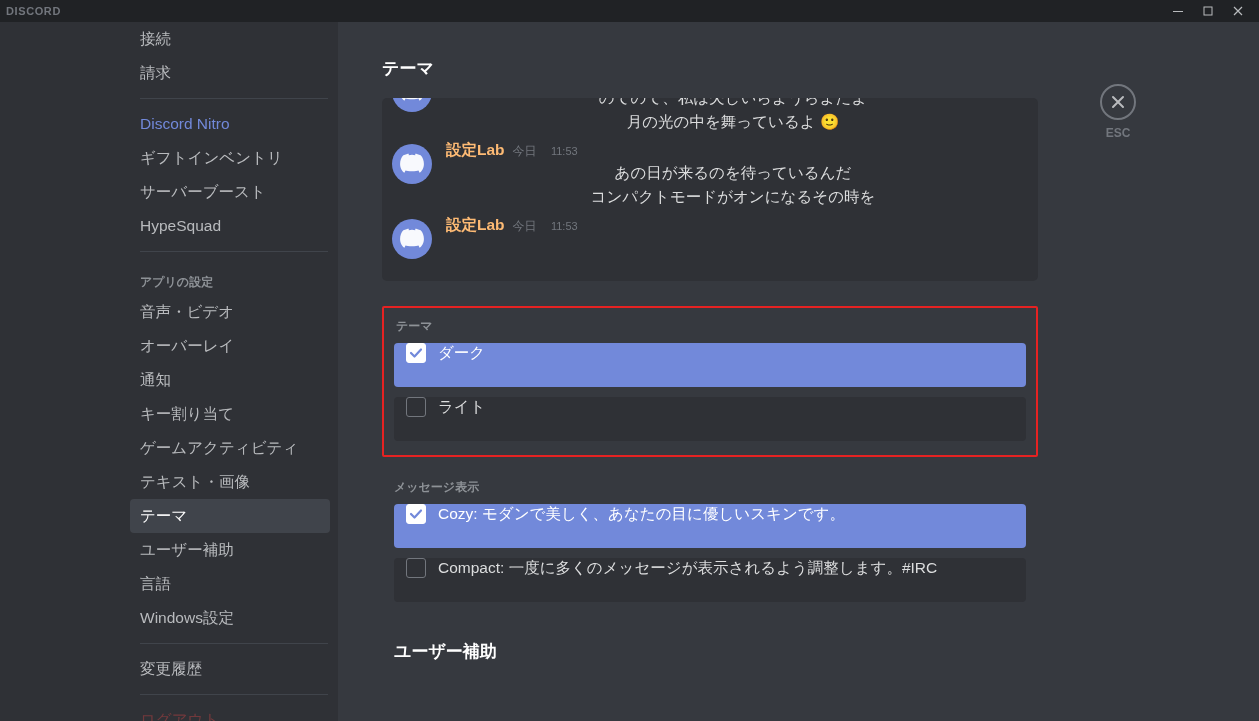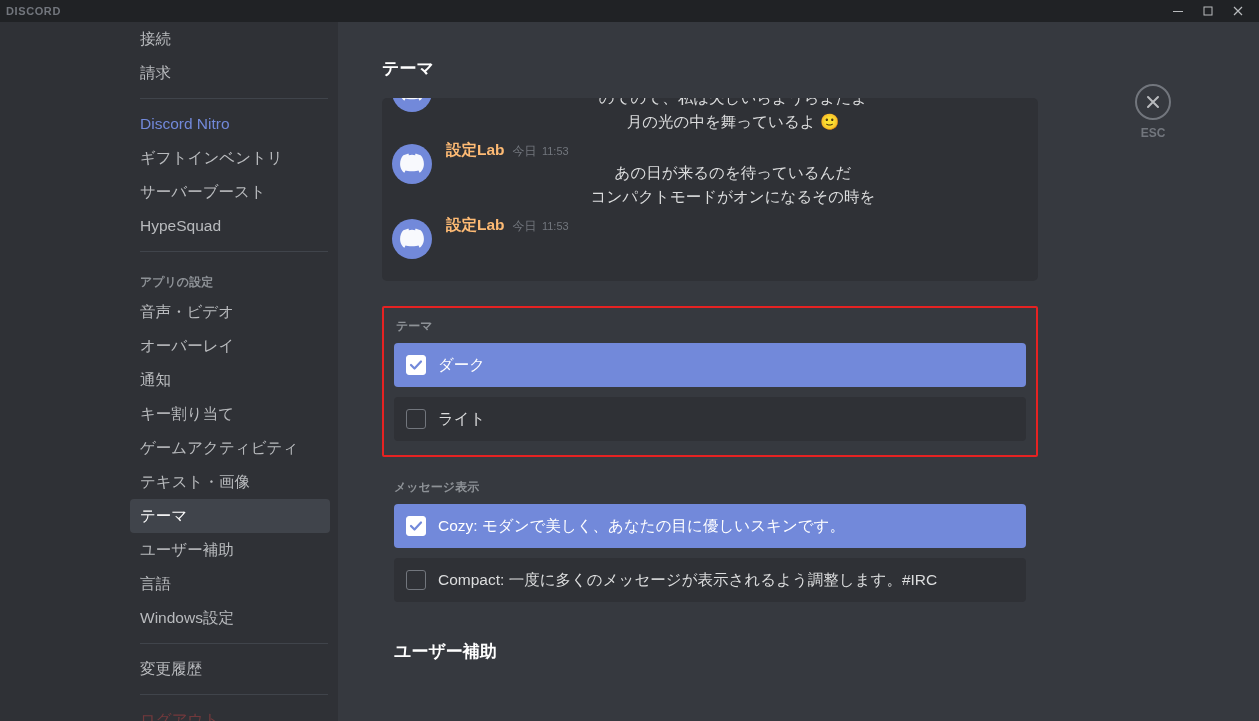--- a/index.html
+++ b/index.html
@@ -145,21 +145,21 @@
   }
   .avatar svg { display:block; }
   .msg-body { flex: 1; }
   .msg-head {
     display: flex;
     align-items: baseline;
     gap: 8px;
   }
   .msg-user { color: #fdba74; font-size: 15.5px; font-weight: 600; }
   .msg-time { color: #72767d; font-size: 12px; }
-  .msg-time .t2 { font-size: 11px; margin-left: 2px; }
+  .msg-time .t2 { font-size: 11px; margin-left: 11px; }
   .msg-line { color: #dcddde; font-size: 15.5px; line-height: 1.55; }
   .msg.first { margin-top: -18px; }
   .msg.first .avatar { margin-top: -14px; }
 
   
   .section-label {
     color: #8e9297;
     font-size: 12px;
     font-weight: 700;
     margin-bottom: 8px;
@@ -174,21 +174,21 @@
   }
   .highlight-box .section-label { margin-left: 2px; }
 
   .opt-group {
     display: flex;
     flex-direction: column;
     gap: 10px;
   }
   .opt {
     display: flex;
-    align-items: center;
+    align-items: flex-start;
     height: 44px;
     border-radius: 4px;
     background: #2f3136;
     padding: 0 12px;
     color: #dcddde;
     font-size: 15.5px;
     cursor: pointer;
   }
   .opt.selected {
     background: #7289da;
@@ -222,21 +222,21 @@
     font-size: 17px;
     font-weight: 700;
     margin-top: 38px;
     padding: 0 12px;
   }
 
   
   .close-wrap {
     position: absolute;
     top: 62px;
-    right: 88px;
+    right: 123px;
     display: flex;
     flex-direction: column;
     align-items: center;
     gap: 6px;
   }
   .close-btn {
     width: 36px;
     height: 36px;
     border-radius: 50%;
     border: 2px solid #72767d;

